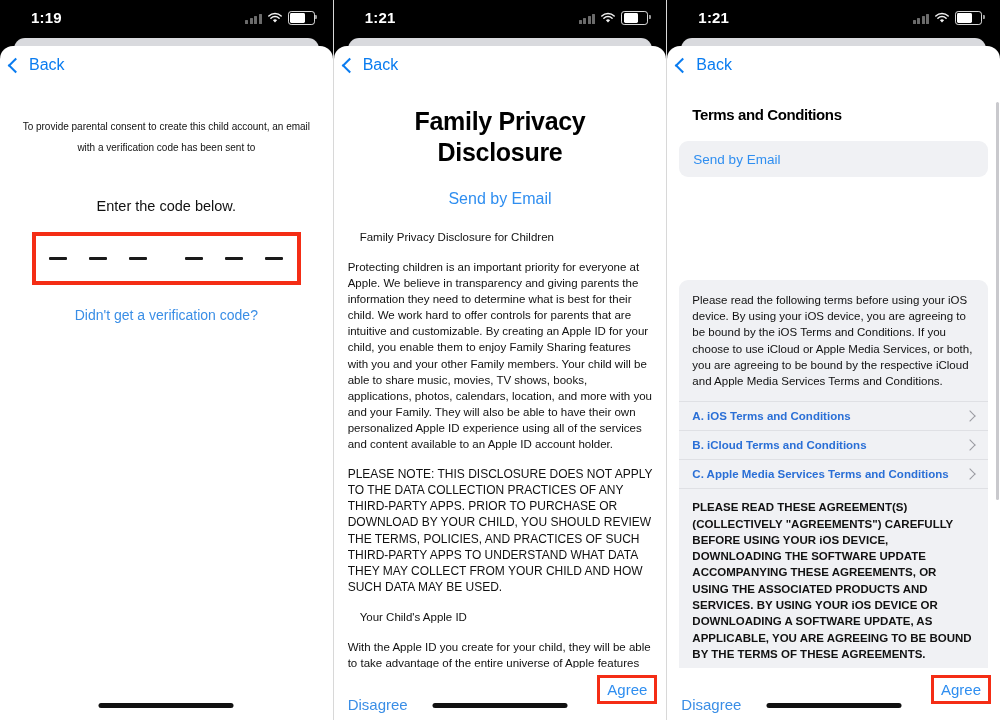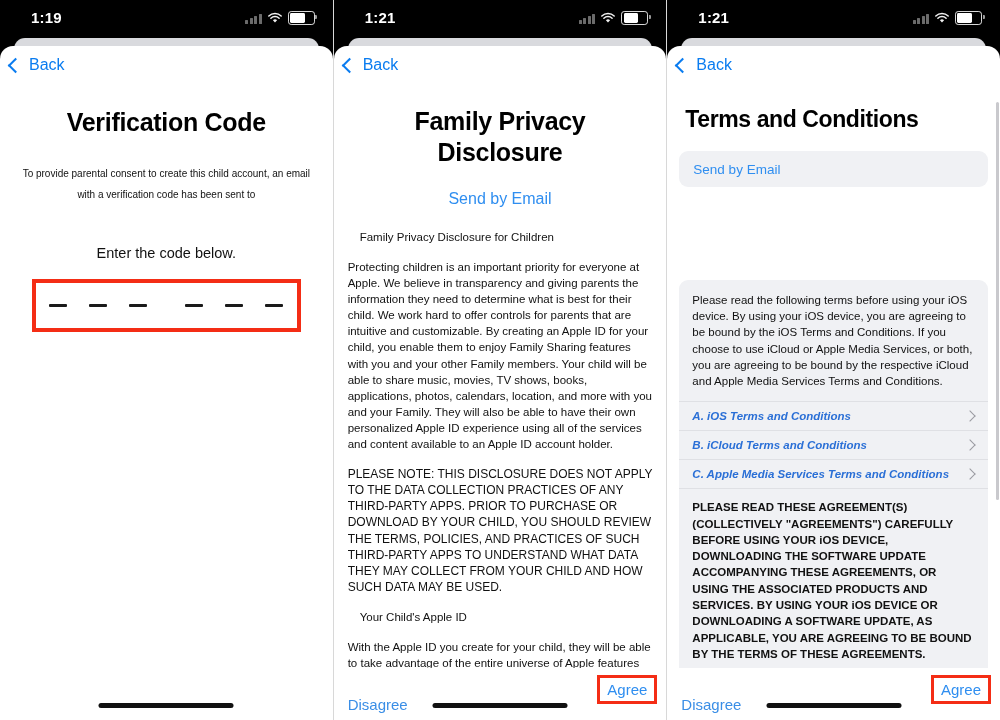--- a/index.html
+++ b/index.html
@@ -57,26 +57,26 @@
   .p2-caps{font-size:12px;color:#111;line-height:16.1px;margin:0 0 14px 0;}
 
   
   .actionbar{position:absolute;left:0;right:0;bottom:0;height:52px;background:#fff;}
   .disagree{position:absolute;left:14px;top:28px;color:#3a8ee6;font-size:15px;cursor:pointer;}
   .agree-wrap{position:absolute;right:9px;top:7px;border:3.5px solid #f42d15;padding:2px 7px;cursor:pointer;}
   .agree{color:#2f8ef0;font-size:15px;line-height:19px;}
   .home-ind{position:absolute;left:50%;transform:translateX(-50%);bottom:12px;width:135px;height:5px;background:#111;border-radius:3px;}
 
   
-  .title3{font-size:23px;font-weight:bold;color:#000;margin:16px 0 0 18px;letter-spacing:-.4px;}
+  .title3{font-size:15px;font-weight:bold;color:#000;margin:16px 0 0 25px;letter-spacing:-.4px;}
   .send-row{margin:18px 12px 0 12px;background:#f0f1f4;border-radius:9px;height:36px;display:flex;align-items:center;padding-left:14px;box-sizing:border-box;cursor:pointer;}
   .send-row span{color:#2f8ef0;font-size:13.5px;}
   .p3-scroll{position:absolute;left:12px;right:12px;top:234px;bottom:52px;background:#f0f1f4;border-radius:9px 9px 0 0;overflow:hidden;}
   .p3-intro{font-size:11.5px;color:#111;line-height:16.2px;padding:12px 13px 12px 13px;margin:0;}
-  .link-row{display:flex;align-items:center;justify-content:space-between;padding:8px 12px 8px 13px;border-top:1px solid #dfe0e4;font-style:italic;}
+  .link-row{display:flex;align-items:center;justify-content:space-between;padding:8px 12px 8px 13px;border-top:1px solid #dfe0e4;}
   .link-row span{color:#2a6fd6;font-size:11.5px;font-weight:bold;}
   .chev-right{width:7px;height:7px;border-top:1.6px solid #9a9aa0;border-right:1.6px solid #9a9aa0;transform:rotate(45deg);flex:0 0 auto;margin-right:2px;}
   .p3-caps{font-size:11.5px;color:#111;font-weight:bold;line-height:16.3px;margin:0;padding:10px 13px 0 13px;border-top:1px solid #dfe0e4;}
   .p3-caps2{font-size:11.5px;color:#111;font-weight:bold;line-height:16.3px;margin:0;padding:14px 13px 0 13px;}
 </style>
 </head>
 <body>
 
 <div class="screens">
 
@@ -102,33 +102,33 @@
     </div>
     <div class="sheet-back"></div>
     <div class="card">
       <div class="navbar">
         <div class="back">
           <span class="chev-left"></span>
           <span class="back-label">Back</span>
         </div>
       </div>
       <div class="p1-body">
-        <div class="title1">Verification Code</div>
         <div class="p1-para">To provide parental consent to create this child account, an email with a verification code has been sent to</div>
         <div class="p1-enter">Enter the code below.</div>
         <div class="code-box">
           <div class="code-dashes">
             <span class="dash"></span>
             <span class="dash"></span>
             <span class="dash"></span>
             <span class="dash gapL"></span>
             <span class="dash"></span>
             <span class="dash"></span>
           </div>
         </div>
+        <div class="p1-link">Didn't get a verification code?</div>
       </div>
       <div class="home-ind"></div>
     </div>
   </div>
 
   <div class="panel">
     <div class="statusbar">
       <div class="clock">1:21</div>
       <div class="status-right">
         <div class="sig">

